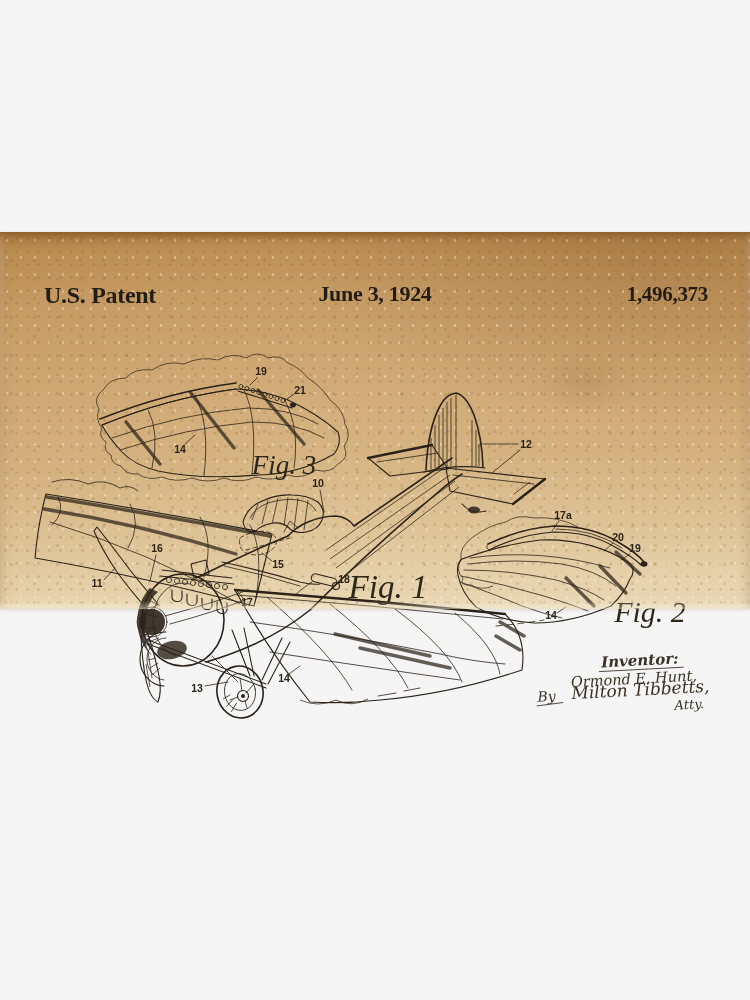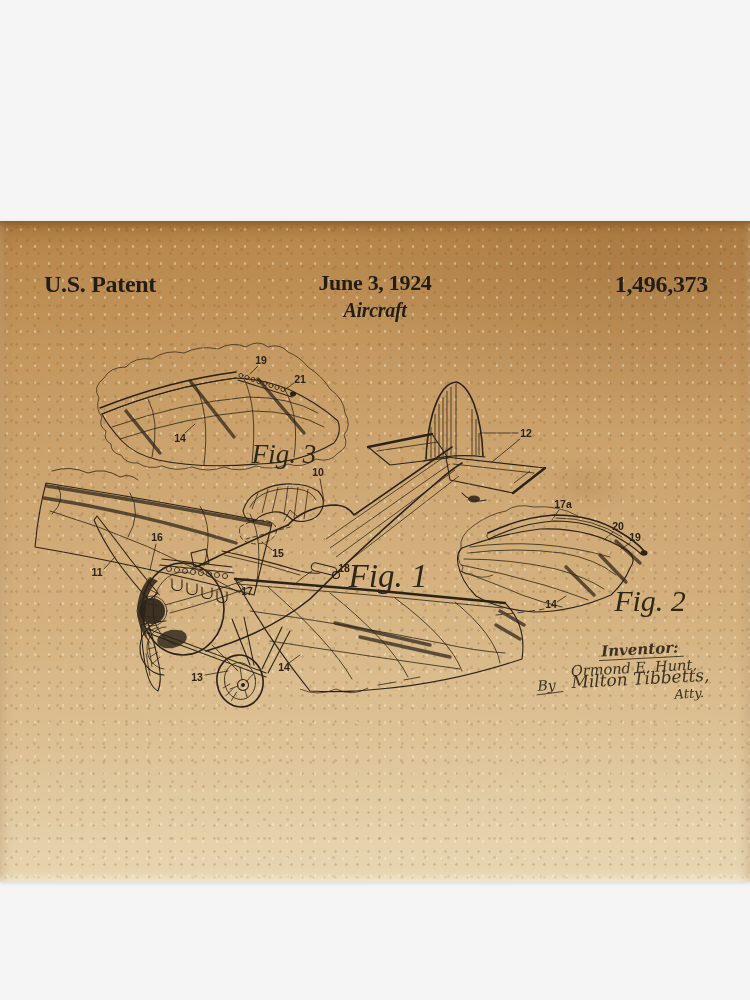--- a/index.html
+++ b/index.html
@@ -3,41 +3,41 @@
 <meta charset="utf-8">
 <style>
   :root{
     --backdrop:#f5f5f6; --ink:#2b2318; --ink-soft:#3a3122;
     --paper-top:#ac7b41; --paper-mid:#c99f68; --paper-bottom:#e7d6b5;
   }
   *{margin:0;padding:0;box-sizing:border-box}
   body{width:750px;height:1000px;font-family:"Liberation Serif",serif}
   .stage{position:relative;width:750px;height:1000px;background:var(--backdrop);overflow:hidden}
   .poster{
-    position:absolute;left:0;top:221px;width:750px;height:661px;
+    position:absolute;left:0;top:232px;width:750px;height:377px;
     background-image:
       radial-gradient(circle, rgba(255,244,214,.4) 1px, transparent 1.6px),
       radial-gradient(circle, rgba(118,74,26,.20) 1px, transparent 1.5px),
       radial-gradient(circle, rgba(94,56,18,.13) 1.2px, transparent 1.9px),
       radial-gradient(520px 240px at 88% 6%, rgba(110,65,20,.22), transparent 70%),
       radial-gradient(70px 45px at 78% 40%, rgba(130,80,30,.14), transparent 70%),
       radial-gradient(900px 430px at 42% 58%, rgba(255,240,210,.16), transparent 72%),
       linear-gradient(178deg,var(--paper-top) 0%, #b9894e 5%, #c2955c 18%, var(--paper-mid) 38%, #cfaa75 58%, #dbbf92 78%, #e5d2ac 93%, var(--paper-bottom) 100%);
     background-size:14px 17px, 11px 13px, 23px 19px, 100% 100%, 100% 100%, 100% 100%, 100% 100%;
     box-shadow:inset 0 5px 12px rgba(120,70,20,.38), inset 0 -5px 10px rgba(252,244,220,.45), 0 1px 4px rgba(0,0,0,.12);
   }
   .poster::before{content:"";position:absolute;left:0;top:0;right:0;height:6px;
     background:linear-gradient(rgba(125,80,30,.5),rgba(125,80,30,0));}
   .poster::after{content:"";position:absolute;left:0;bottom:0;right:0;height:8px;
     background:linear-gradient(rgba(250,243,220,0),rgba(250,243,220,.5));}
   .hdr{position:absolute;color:#221d15;font-weight:bold;letter-spacing:-.3px;white-space:nowrap}
   .hdr-left{left:44px;top:50px;font-size:24px}
   .hdr-center{left:0;right:0;top:49px;text-align:center;font-size:22px}
   .hdr-sub{left:0;right:0;top:78px;text-align:center;font-size:20px;font-style:italic}
-  .hdr-right{right:42px;top:50px;font-size:24px}
+  .hdr-right{right:42px;top:50px;font-size:21px}
   svg.draw{position:absolute;inset:0}
   .ln{fill:none;stroke:var(--ink);stroke-width:1.1;stroke-linecap:round;stroke-linejoin:round}
   .ln-thin{fill:none;stroke:var(--ink);stroke-width:.8;stroke-linecap:round;stroke-linejoin:round}
   .ln-med{fill:none;stroke:var(--ink);stroke-width:1.6;stroke-linecap:round;stroke-linejoin:round}
   .ln-thick{fill:none;stroke:var(--ink);stroke-width:2.4;stroke-linecap:round;stroke-linejoin:round}
   .spar{fill:none;stroke:var(--ink);stroke-width:3.4;opacity:.72;stroke-linecap:round}
   .hatch{fill:none;stroke:var(--ink);stroke-width:.9;opacity:.85}
   .dark{fill:var(--ink);stroke:none}
   .dashed{stroke-dasharray:4 3}
   .tear{fill:none;stroke:var(--ink);stroke-width:.9;opacity:.8;stroke-linejoin:round}
@@ -47,21 +47,20 @@
   .sig{font-family:"DejaVu Serif",serif;font-style:italic;fill:var(--ink-soft);text-anchor:middle}
 </style>
 </head>
 <body>
 
 <div class="stage">
   <div class="poster">
 
     <div class="hdr hdr-left">U.S. Patent</div>
     <div class="hdr hdr-center">June 3, 1924</div>
-    <div class="hdr hdr-sub">Aircraft</div>
     <div class="hdr hdr-right">1,496,373</div>
 
     <svg class="draw" viewBox="0 0 750 533">
 
       <g>
         <path class="tear" d="M99,177 Q92,166 104,157 Q110,146 126,146 Q134,136 152,138 Q166,128 184,132 Q200,124 218,128 Q232,120 246,126 Q258,118 268,126 Q280,122 288,131 Q300,136 308,146 Q322,155 330,168 Q344,178 345,192 Q352,204 344,214 Q350,226 338,232 Q330,242 316,238 Q302,248 288,243 Q272,250 256,245 Q240,252 224,246 Q208,252 192,246 Q176,251 162,245 Q148,249 138,242 Q126,243 121,234 Q111,232 111,223 Q103,219 106,210 Q98,205 102,196 Q95,188 99,177 Z"></path>
         <g>
           <path class="ln" d="M102,193 Q168,166 236,157 Q262,158 288,168 Q318,182 338,200 Q342,212 334,222 Q300,242 258,243 Q200,248 158,239 Q134,233 122,220 Q108,205 102,193 Z"></path>
           <path class="ln-med" d="M100,187 Q168,160 236,151"></path>
           <path class="ln" d="M102,193 Q168,166 236,157"></path>

